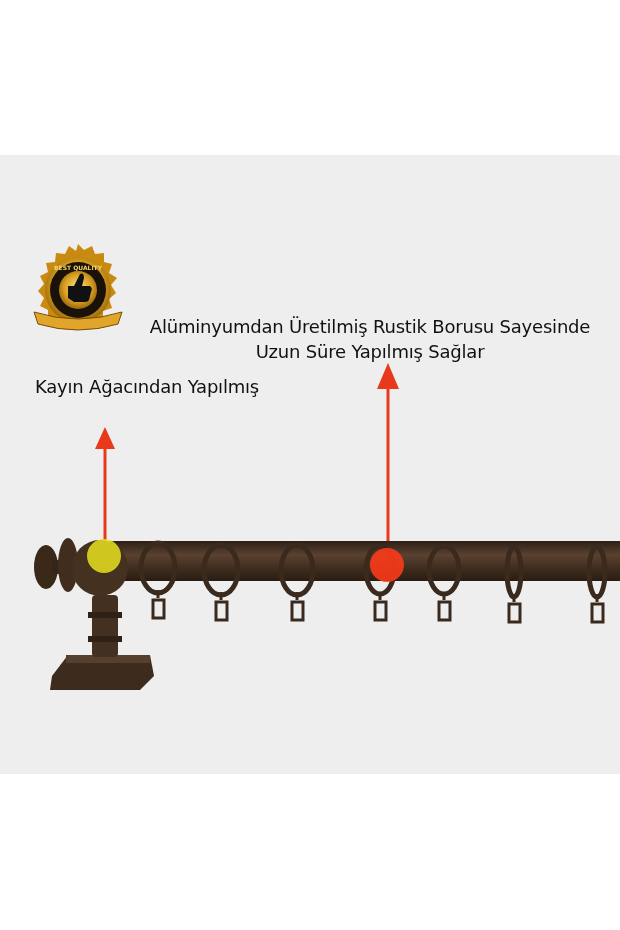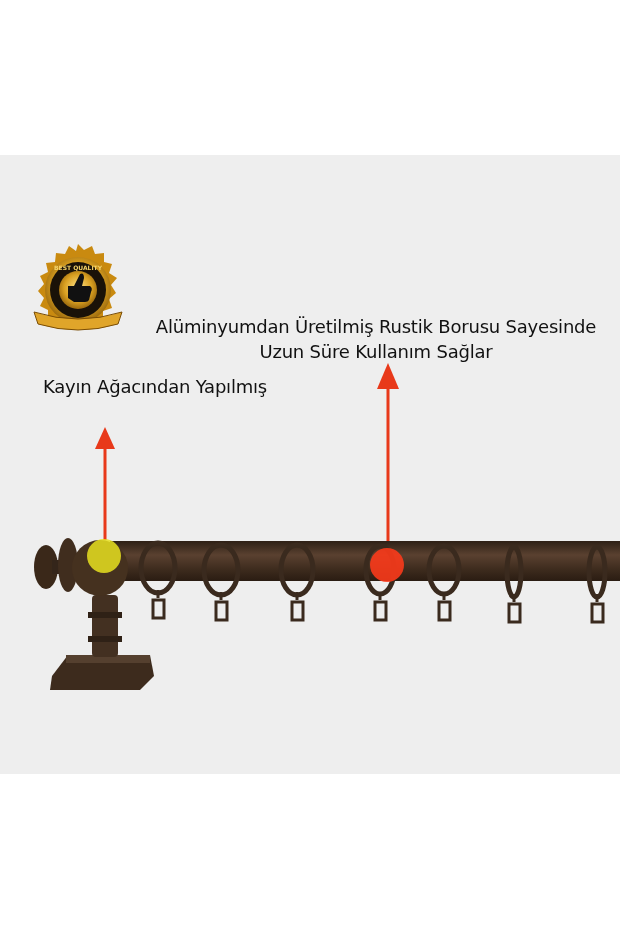--- a/index.html
+++ b/index.html
@@ -1,20 +1,20 @@
 <!DOCTYPE html>
 <html><head>
 <meta charset="utf-8">
 <style>
   html, body { margin:0; padding:0; background:#ffffff; }
   body { width:620px; height:930px; position:relative; overflow:hidden; font-family:"DejaVu Sans", sans-serif; }
   .band { position:absolute; left:0; top:155px; width:620px; height:619px; background:#eeeeee; }
   .label { position:absolute; color:#111; text-align:center; font-size:18px; line-height:25px; letter-spacing:-0.2px; }
-  .label-rod { left:136px; top:314px; width:480px; }
-  .label-head { left:20px; top:374px; width:270px; }
+  .label-rod { left:130px; top:314px; width:480px; }
+  .label-head { left:12px; top:374px; width:270px; }
   svg.art { position:absolute; left:0; top:0; }
 </style>
 </head>
 <body>
 
 <div class="band"></div>
 
 <svg class="art" width="620" height="930" viewBox="0 0 620 930">
   <defs>
     <linearGradient id="rodG" x1="0" y1="0" x2="0" y2="1">
@@ -98,18 +98,18 @@
         <ellipse rx="8" ry="25"></ellipse>
         <path d="M0,22 L0,30 M-5,32 L6,32 L6,50 L-5,50 Z" stroke-width="3"></path>
       </g>
   </g>
 
   <circle cx="387" cy="565" r="17" fill="#ff3a1a" opacity="0.88"></circle>
 </svg>
 
 <div class="label label-rod">
   <div>Alüminyumdan Üretilmiş Rustik Borusu Sayesinde</div>
-  <div>Uzun Süre Kullanım Sağlar</div>
+  <div>Uzun Süre Yapılmış Sağlar</div>
 </div>
 
 <div class="label label-head">
   <div>Kayın Ağacından Yapılmış</div>
 </div>
 
 </body></html>

